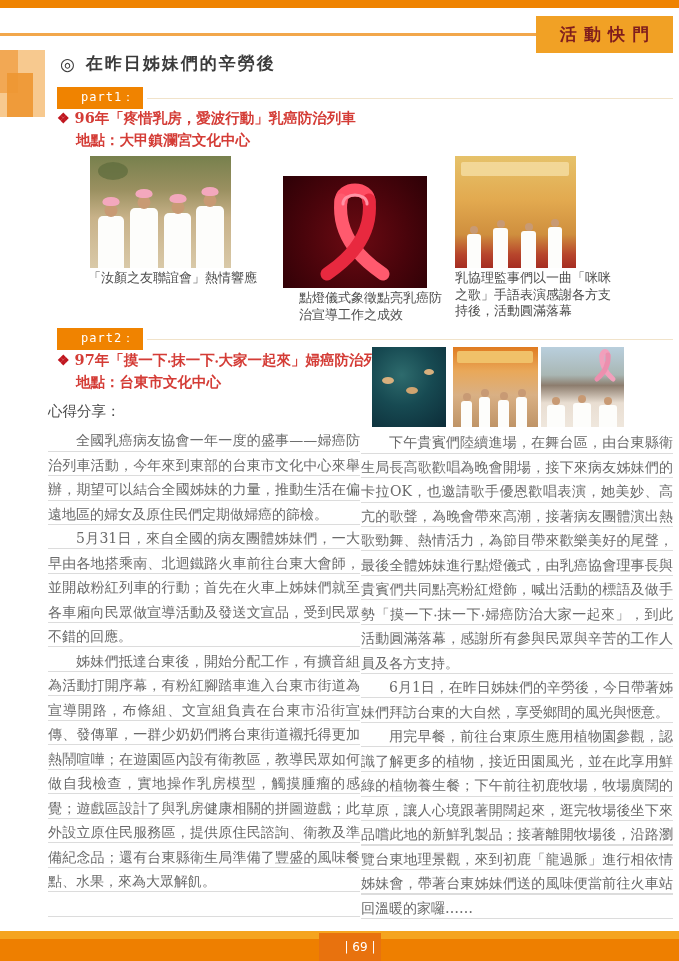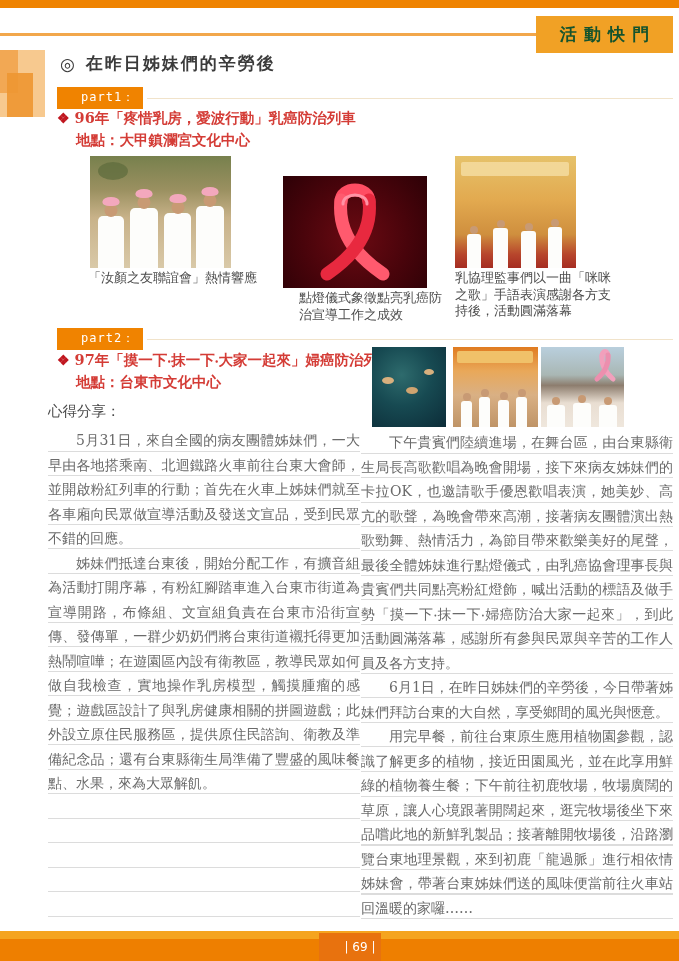--- a/index.html
+++ b/index.html
@@ -4,21 +4,21 @@
 <style>
   html,body{margin:0;padding:0;background:#ffffff;}
   .page{position:relative;width:679px;height:961px;background:#fff;overflow:hidden;
         font-family:"Liberation Sans",sans-serif;}
 
   
   .top-bar{position:absolute;left:0;top:0;width:679px;height:8px;background:#ef8301;}
   .header-rule{position:absolute;left:0;top:33px;width:538px;height:3px;background:#f2a74b;}
   .banner{position:absolute;left:536px;top:16px;width:137px;height:37px;background:#f1a125;
           display:flex;align-items:center;justify-content:center;}
-  .banner span{color:#14532d;font-size:17px;font-weight:bold;letter-spacing:0.42em;text-indent:0.42em;
+  .banner span{color:#7f1d1d;font-size:17px;font-weight:bold;letter-spacing:0.42em;text-indent:0.42em;
                font-family:Liberation Serif, serif;}
   .sq{position:absolute;}
   .sq1{left:0;top:50px;width:45px;height:67px;background:#f7c98f;}
   .sq2{left:0;top:50px;width:18px;height:43px;background:#f2a854;}
   .sq3{left:7px;top:73px;width:26px;height:44px;background:#ee9733;opacity:.92;}
 
   .main-title{position:absolute;left:60px;top:52px;margin:0;font-size:17px;font-weight:bold;
               color:#3b3b3b;font-family:"DejaVu Serif","Liberation Serif",serif;
               letter-spacing:2px;display:flex;gap:9px;align-items:center;}
 
@@ -203,20 +203,21 @@
         <span class="head"></span>
       </i>
     <i class="fig sm" style="left:58px;width:18px;height:22px;">
         <span class="head"></span>
       </i>
   </div>
 
   <div class="share-title">心得分享：</div>
 
   <div class="col col-left">
+    <p>全國乳癌病友協會一年一度的盛事——婦癌防治列車活動，今年來到東部的台東市文化中心來舉辦，期望可以結合全國姊妹的力量，推動生活在偏遠地區的婦女及原住民們定期做婦癌的篩檢。</p>
     <p>5月31日，來自全國的病友團體姊妹們，一大早由各地搭乘南、北迴鐵路火車前往台東大會師，並開啟粉紅列車的行動；首先在火車上姊妹們就至各車廂向民眾做宣導活動及發送文宣品，受到民眾不錯的回應。</p>
     <p>姊妹們抵達台東後，開始分配工作，有擴音組為活動打開序幕，有粉紅腳踏車進入台東市街道為宣導開路，布條組、文宣組負責在台東市沿街宣傳、發傳單，一群少奶奶們將台東街道襯托得更加熱鬧喧嘩；在遊園區內設有衛教區，教導民眾如何做自我檢查，實地操作乳房模型，觸摸腫瘤的感覺；遊戲區設計了與乳房健康相關的拼圖遊戲；此外設立原住民服務區，提供原住民諮詢、衛教及準備紀念品；還有台東縣衛生局準備了豐盛的風味餐點、水果，來為大眾解飢。</p>
   </div>
 
   <div class="col col-right">
     <p>下午貴賓們陸續進場，在舞台區，由台東縣衛生局長高歌歡唱為晚會開場，接下來病友姊妹們的卡拉OK，也邀請歌手優恩歡唱表演，她美妙、高亢的歌聲，為晚會帶來高潮，接著病友團體演出熱歌勁舞、熱情活力，為節目帶來歡樂美好的尾聲，最後全體姊妹進行點燈儀式，由乳癌協會理事長與貴賓們共同點亮粉紅燈飾，喊出活動的標語及做手勢「摸一下‧抹一下‧婦癌防治大家一起來」，到此活動圓滿落幕，感謝所有參與民眾與辛苦的工作人員及各方支持。</p>
     <p>6月1日，在昨日姊妹們的辛勞後，今日帶著姊妹們拜訪台東的大自然，享受鄉間的風光與愜意。</p>
     <p>用完早餐，前往台東原生應用植物園參觀，認識了解更多的植物，接近田園風光，並在此享用鮮綠的植物養生餐；下午前往初鹿牧場，牧場廣闊的草原，讓人心境跟著開闊起來，逛完牧場後坐下來品嚐此地的新鮮乳製品；接著離開牧場後，沿路瀏覽台東地理景觀，來到初鹿「龍過脈」進行相依情姊妹會，帶著台東姊妹們送的風味便當前往火車站回溫暖的家囉……</p>
   </div>
 

